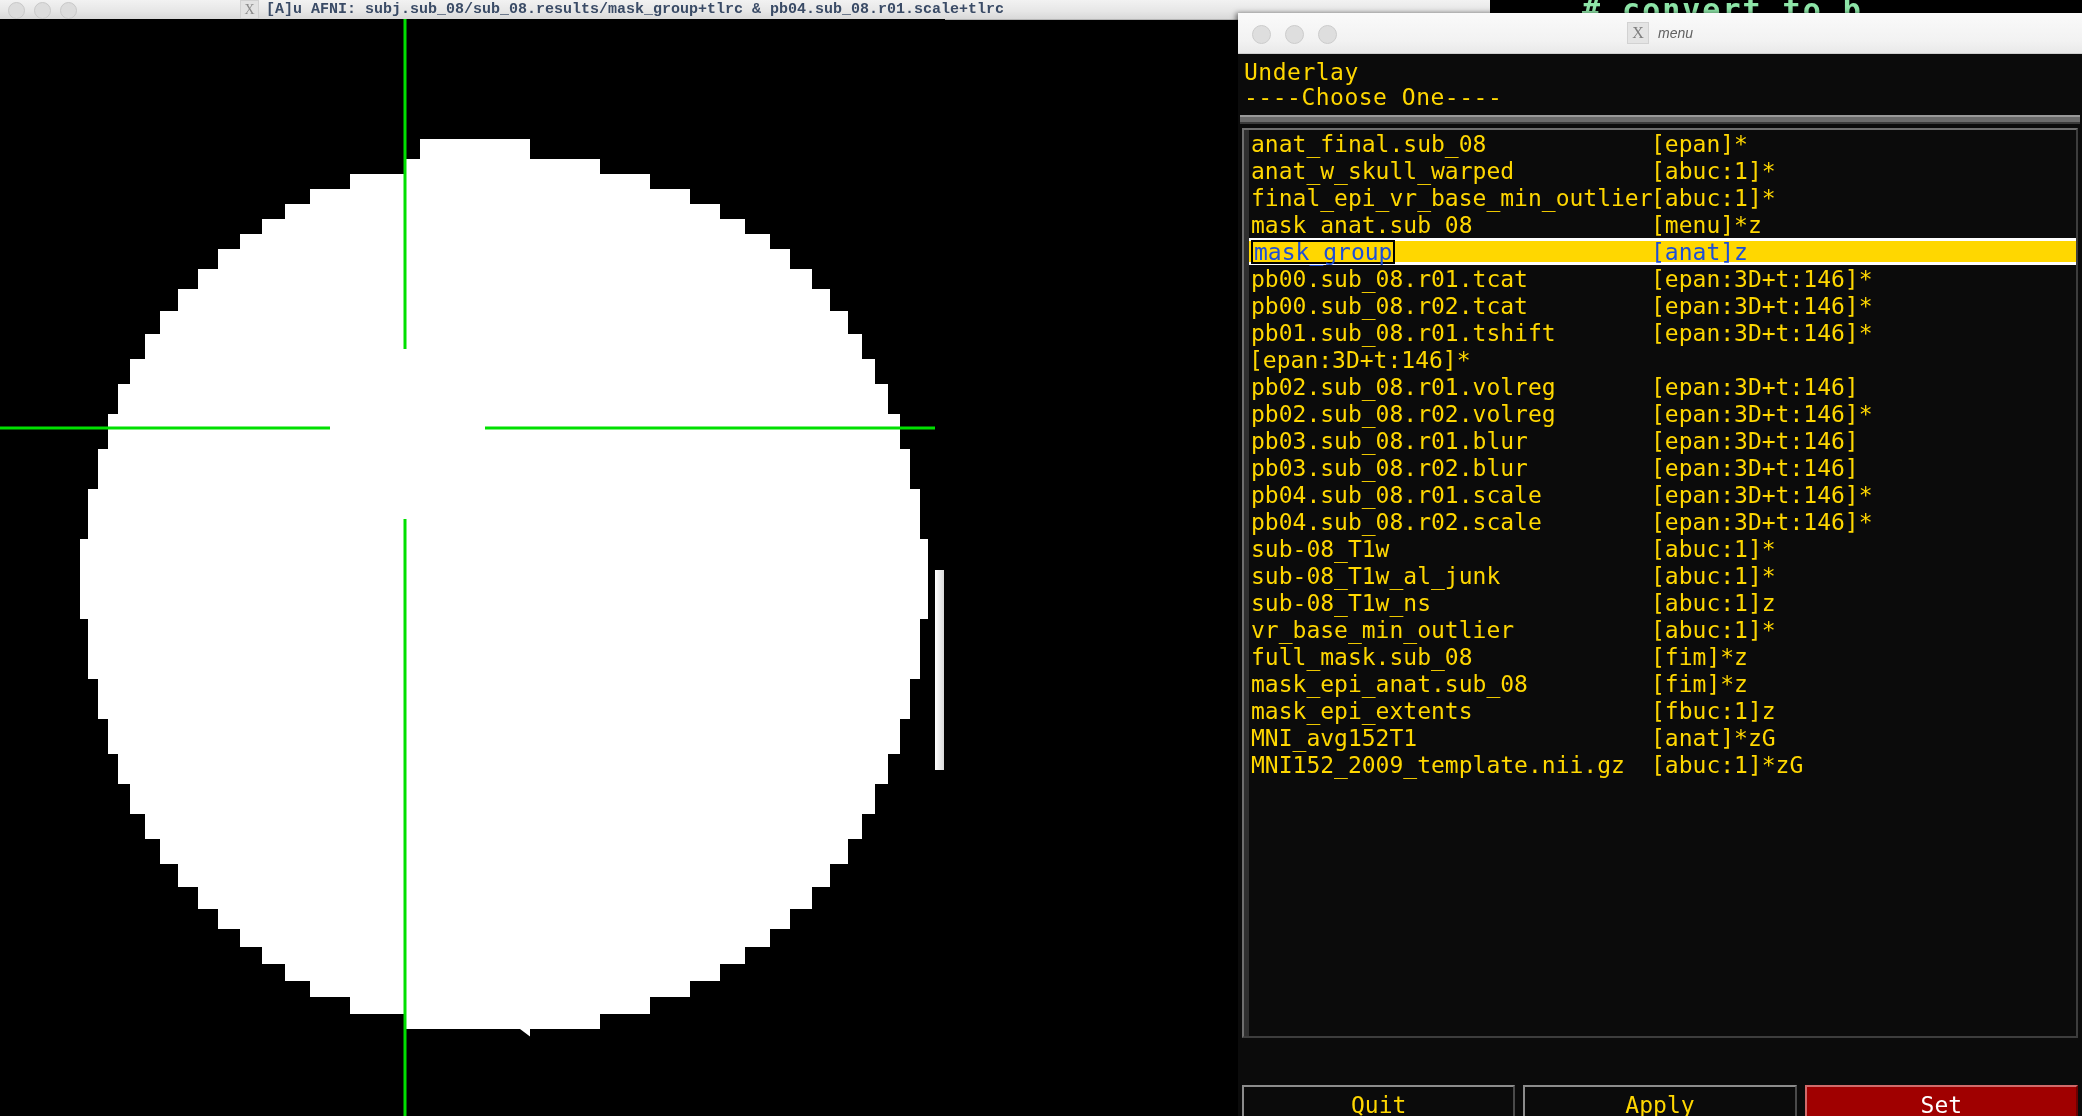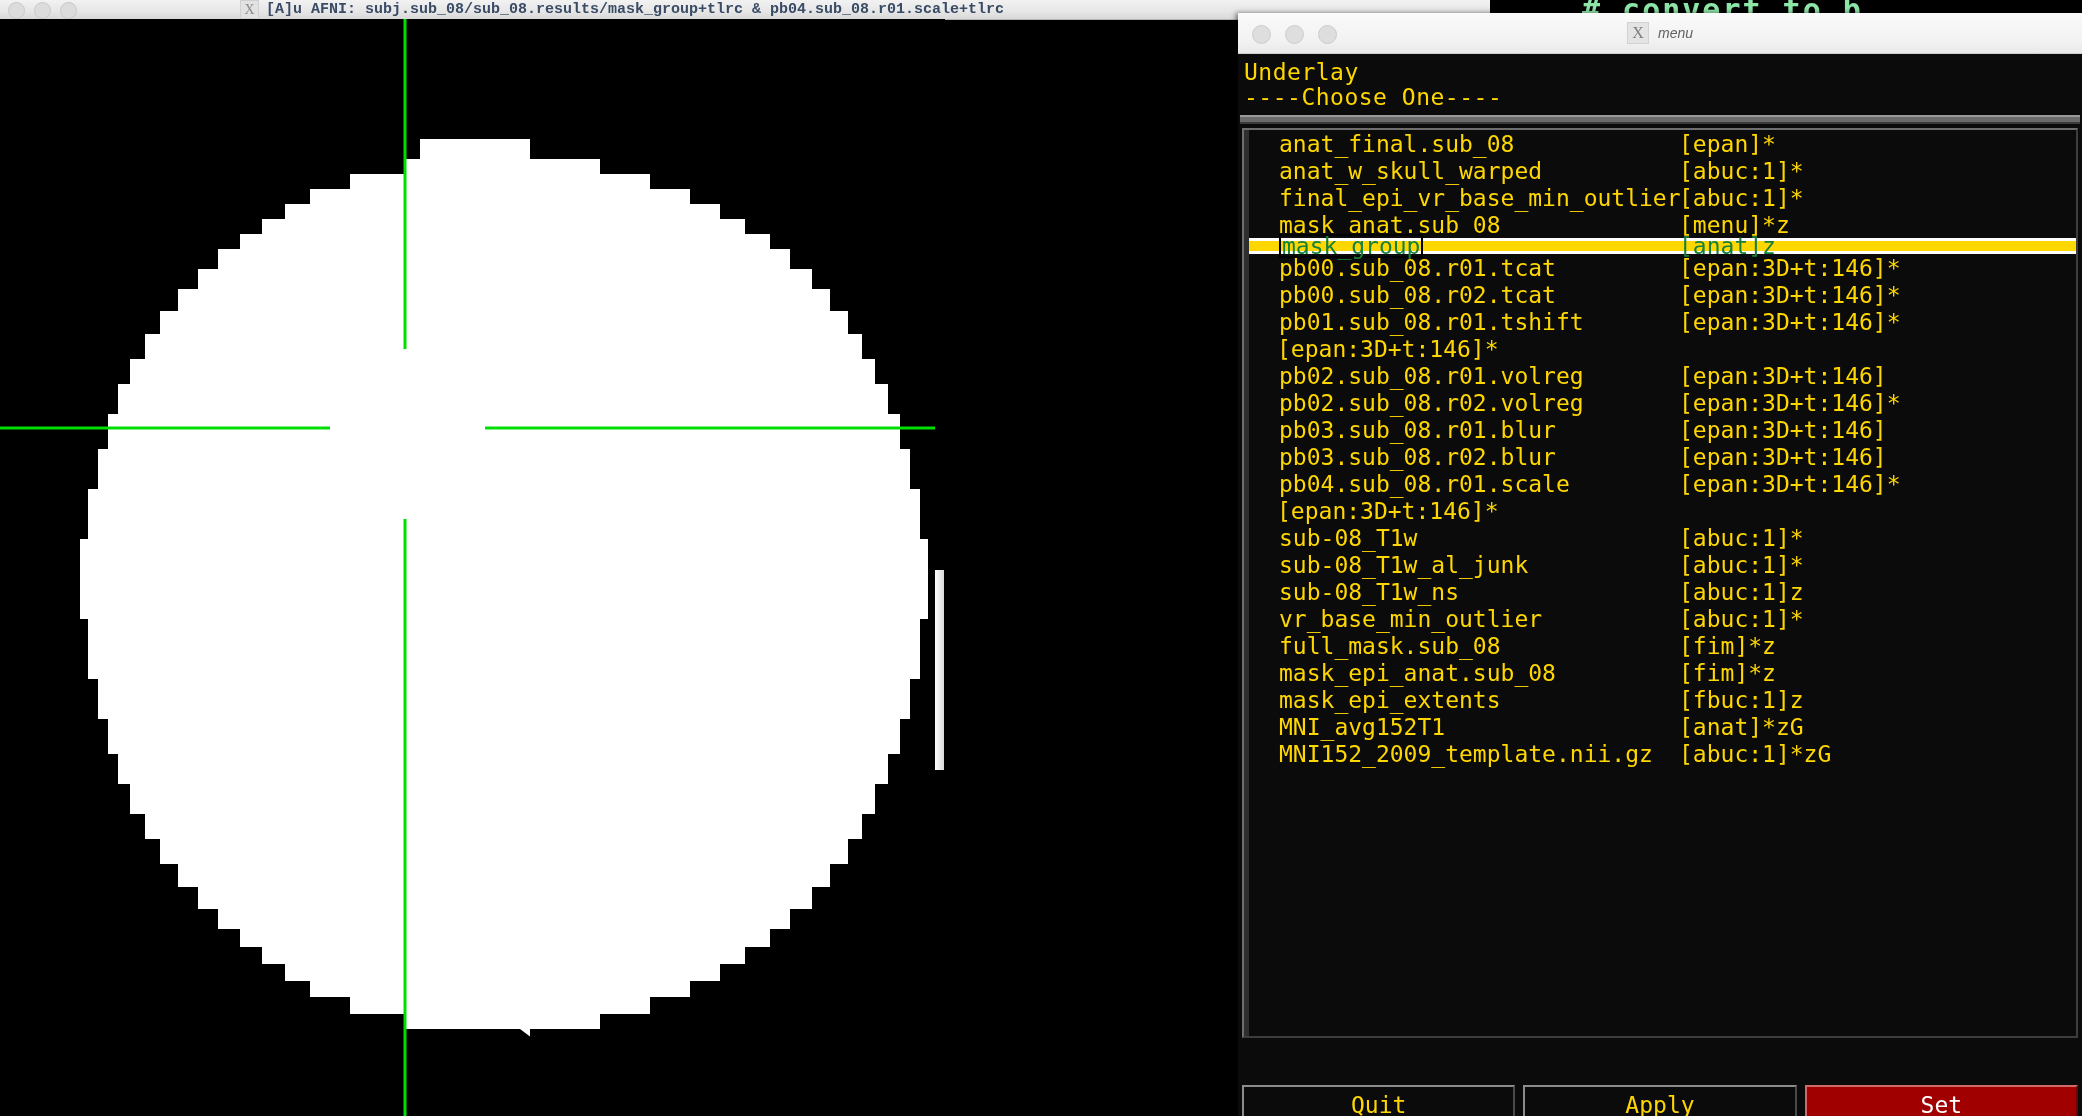--- a/index.html
+++ b/index.html
@@ -144,30 +144,29 @@
   .list-rows { position: absolute; left: 5px; top: 0; right: 0; }
   .row {
     position: relative;
     height: 27px;
     display: flex; align-items: center;
     font-family: "DejaVu Sans Mono", monospace;
     font-size: 23px;
     color: #FFD700;
     white-space: nowrap;
     letter-spacing: 0px;
-    padding-left: 28px;
   }
   .row .nm { display: inline-block; width: 400px; padding-left: 2px; }
   .row .tp { display: inline-block; text-align: center; }
   .row.selected {
     background: #FFD700;
-    color: #15803d;
+    color: #1d4ed8;
     border-top: 3px solid #ffffff;
     border-bottom: 3px solid #ffffff;
-    height: 16px;
+    height: 27px;
     box-sizing: border-box;
   }
   .row.selected .nm { text-decoration: none; }
   .row.selected .nm span.boxed {
     border: 2px solid #000; padding: 0 1px; display: inline-block;
     line-height: 20px;
   }
 
   
   .btn-row {
@@ -339,20 +338,21 @@
             </div>
             <div class="row">
               <span class="nm">pb03.sub_08.r02.blur</span>
               <span class="tp">[epan:3D+t:146]</span>
             </div>
             <div class="row">
               <span class="nm">pb04.sub_08.r01.scale</span>
               <span class="tp">[epan:3D+t:146]*</span>
             </div>
             <div class="row">
+              <span class="nm">pb04.sub_08.r02.scale</span>
               <span class="tp">[epan:3D+t:146]*</span>
             </div>
             <div class="row">
               <span class="nm">sub-08_T1w</span>
               <span class="tp">[abuc:1]*</span>
             </div>
             <div class="row">
               <span class="nm">sub-08_T1w_al_junk</span>
               <span class="tp">[abuc:1]*</span>
             </div>

